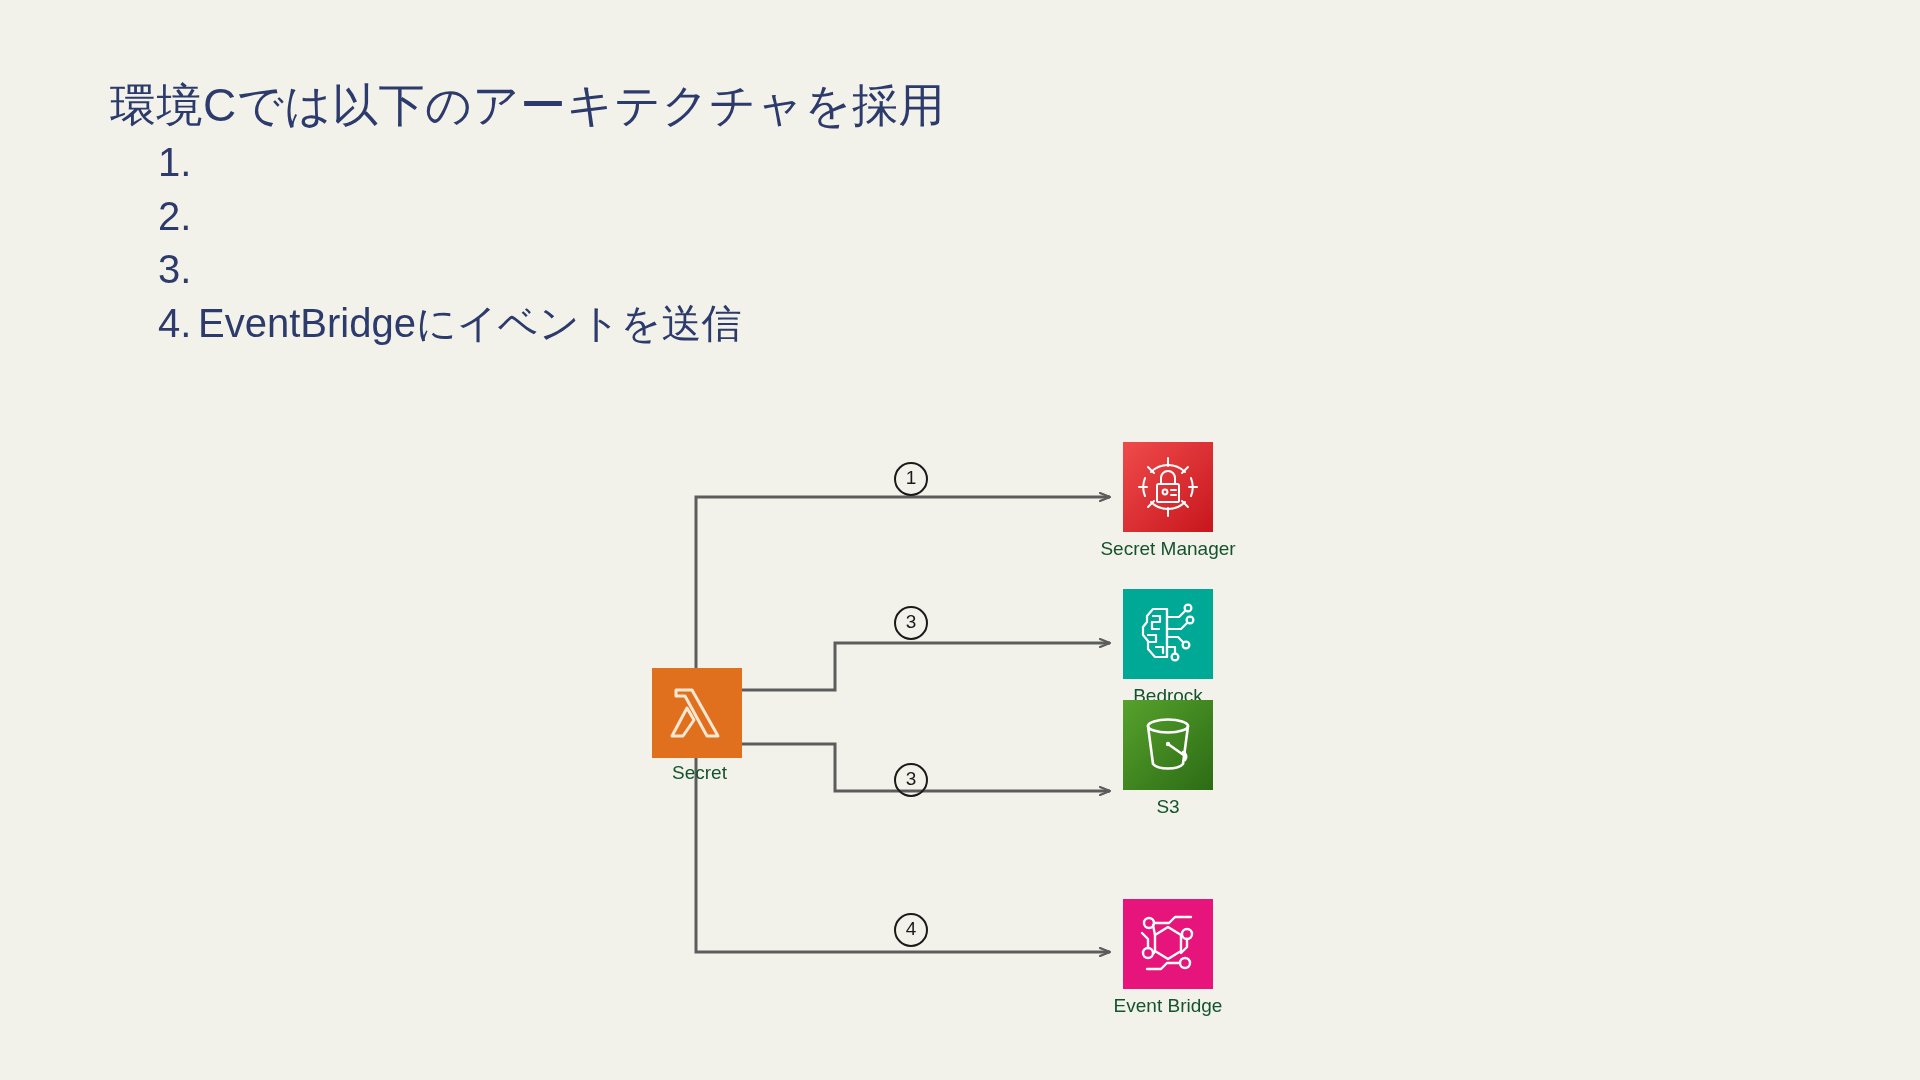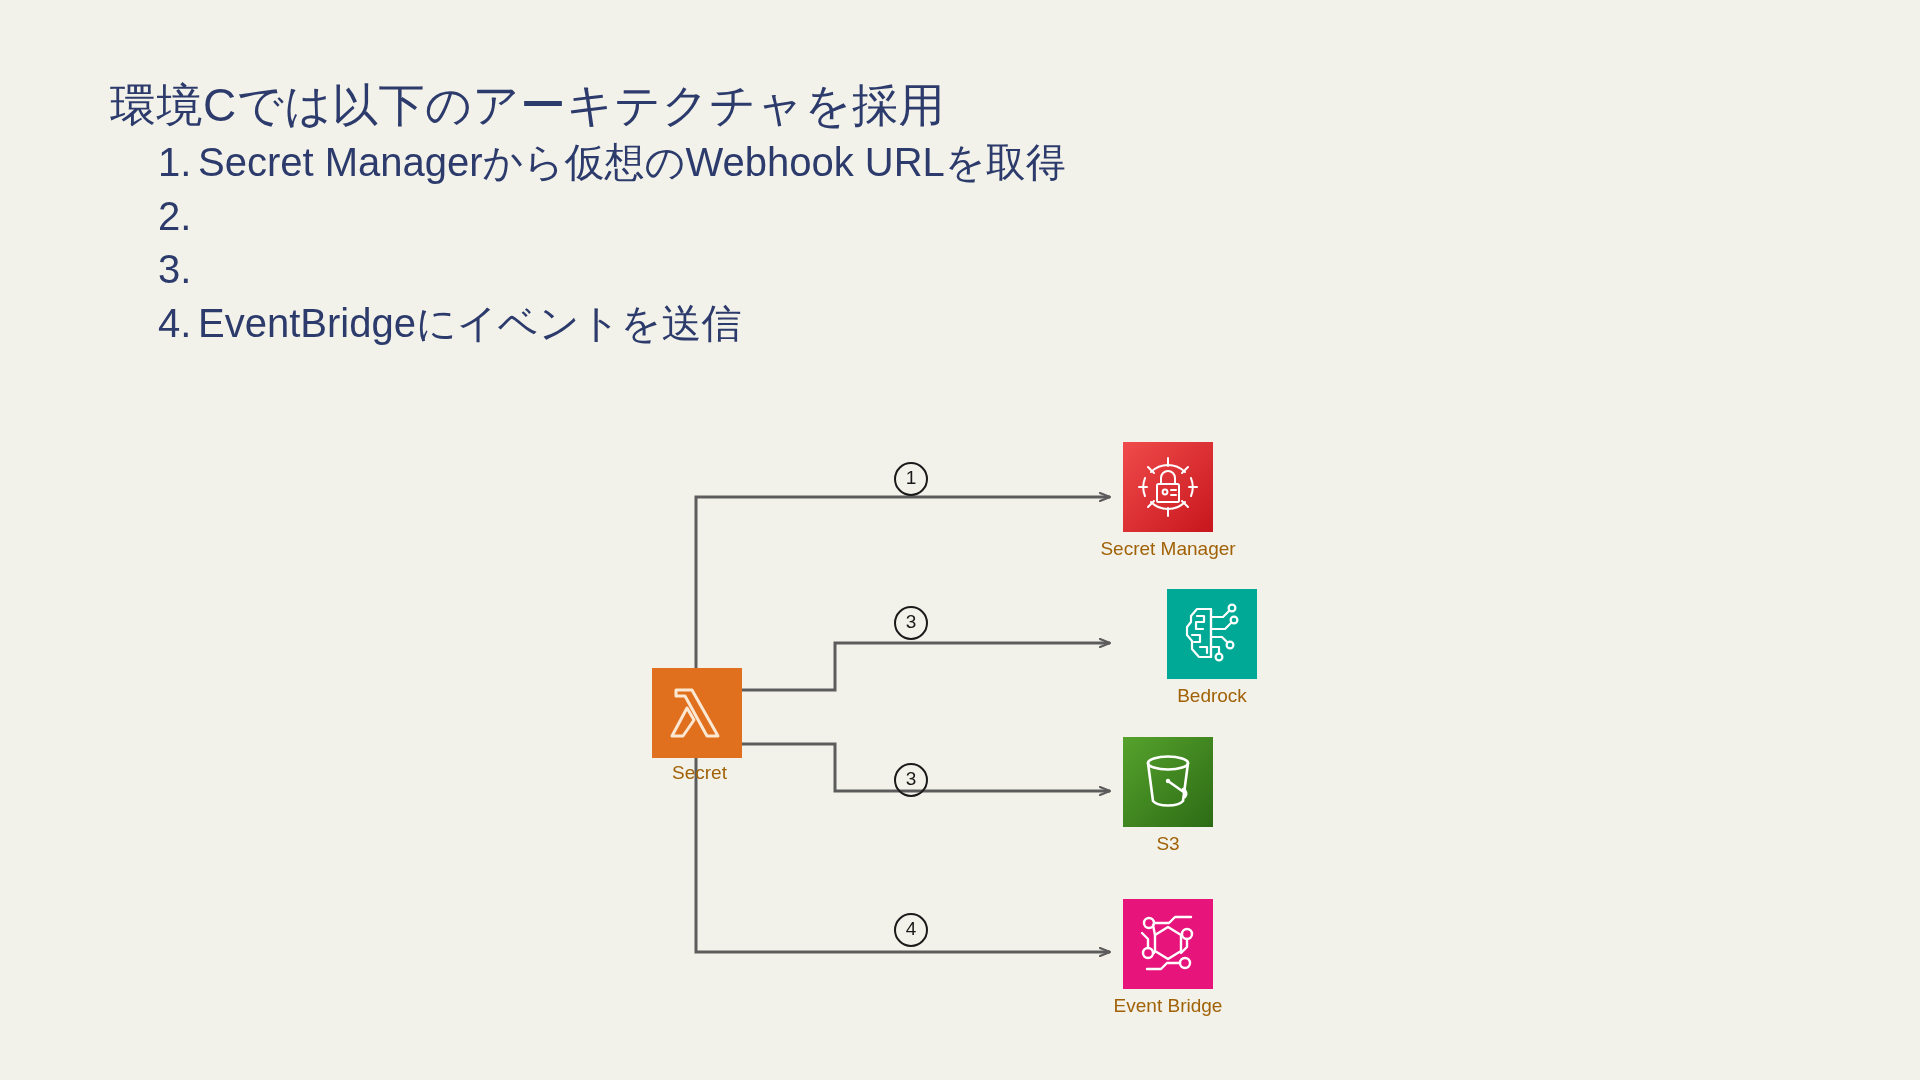--- a/index.html
+++ b/index.html
@@ -84,29 +84,29 @@
     height: 90px;
     display: block;
   }
   .node .node-label {
     position: absolute;
     top: 96px;
     left: 50%;
     transform: translateX(-50%);
     white-space: nowrap;
     font-size: 19px;
-    color: #a16207;
+    color: #14532d;
     font-family: "Liberation Sans", "DejaVu Sans", sans-serif;
   }
 
   
   #node-lambda        { left: 652px; top: 668px; }
   #node-secretmanager { left: 1123px; top: 442px; }
-  #node-bedrock       { left: 1123px; top: 589px; margin-left: 44px; }
-  #node-s3            { left: 1123px; top: 737px; }
+  #node-bedrock       { left: 1123px; top: 589px; }
+  #node-s3            { left: 1123px; top: 700px; }
   #node-eventbridge   { left: 1123px; top: 899px; }
 
   #node-lambda .node-label { top: 94px; left: 20px; transform: none; }
 
   
   .step-badge {
     position: absolute;
     width: 30px;
     height: 30px;
     border: 2px solid #1a1a1a;
@@ -126,21 +126,20 @@
 </head>
 <body>
 
 <div id="slide">
 
   <div id="heading">
     <div id="slide-title">環境Cでは以下のアーキテクチャを採用</div>
     <ul id="steps-list">
       <li>
         <span class="step-num">1.</span>
-        <span class="step-text">Secret Managerから仮想のWebhook URLを取得</span>
       </li>
       <li>
         <span class="step-num">2.</span>
       </li>
       <li>
         <span class="step-num">3.</span>
       </li>
       <li>
         <span class="step-num">4.</span>
         <span class="step-text">EventBridgeにイベントを送信</span>

